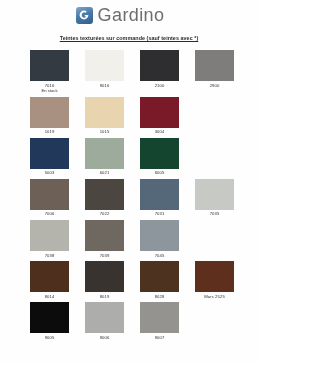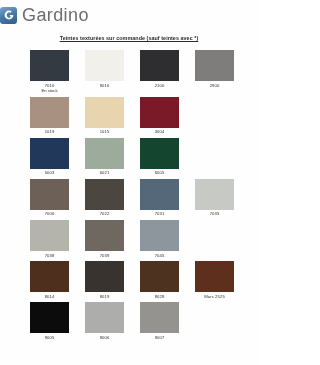--- a/index.html
+++ b/index.html
@@ -15,21 +15,21 @@
     background:#fefefe;
     position:relative;
     box-sizing:border-box;
   }
 
   
   .header{
     height:30px;
     display:flex;
     align-items:center;
-    justify-content:flex-start;
+    justify-content:center;
     padding-right:18px;
     box-sizing:border-box;
   }
   .logo-wrap{
     display:flex;
     align-items:center;
     gap:5px;
   }
   .logo-mark{
     width:17px;height:17px;

